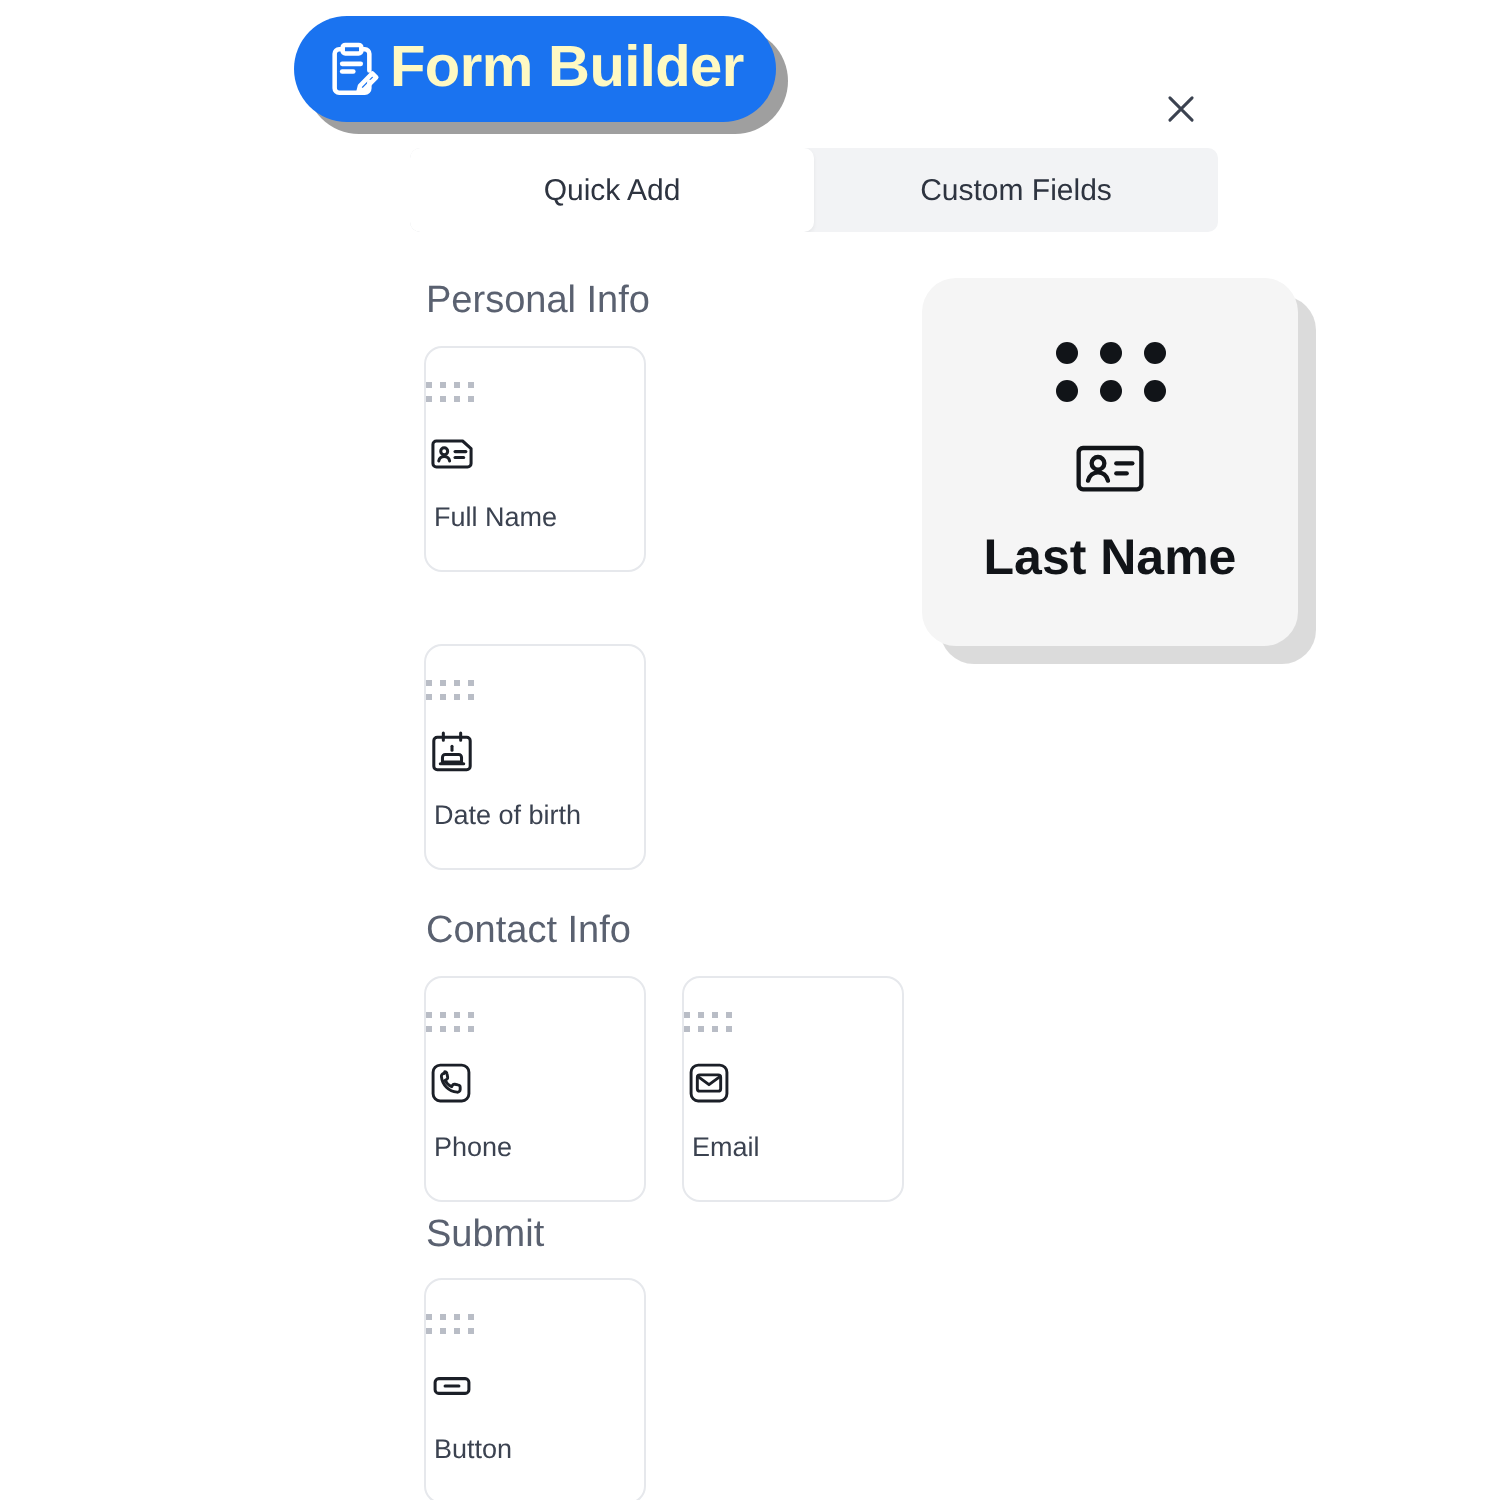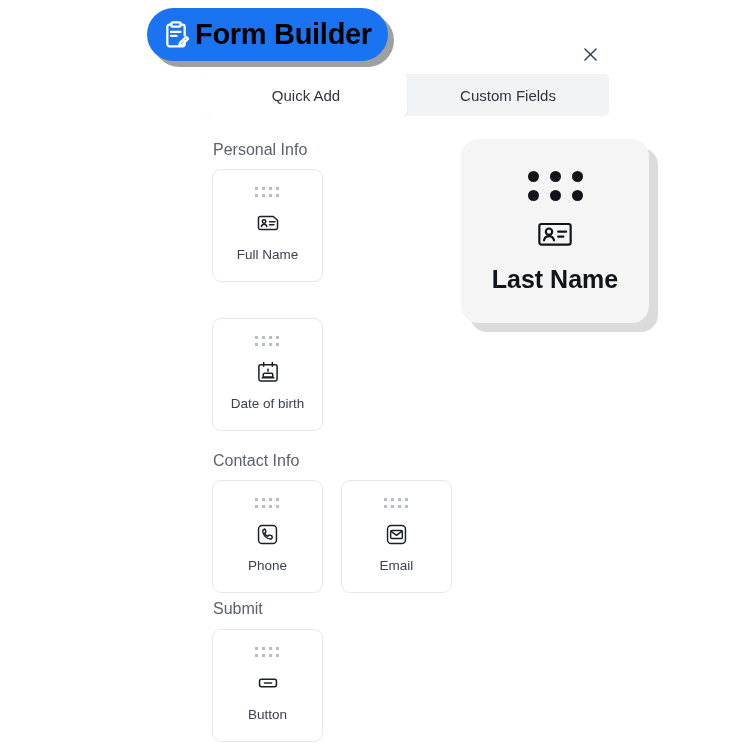--- a/index.html
+++ b/index.html
@@ -52,21 +52,21 @@
   }
   .title-badge .badge-icon {
     width: 34px;
     height: 34px;
     display: flex;
     align-items: center;
     justify-content: center;
     flex: 0 0 auto;
   }
   .title-badge .badge-text {
-    color: #000000;
+    color: #fef9c3;
     font-size: 29px;
     font-weight: bold;
     letter-spacing: -0.3px;
     white-space: nowrap;
     line-height: 1;
   }
 
   
   .close-btn {
     position: absolute;
@@ -115,21 +115,21 @@
   .content {
     position: absolute;
     left: 212px;
     top: 140px;
     width: 400px;
   }
 
   .section { margin-bottom: 6px; }
 
   .section-title {
-    font-size: 16px;
+    font-size: 19px;
     color: #5a6170;
     margin: 0 0 10px 1px;
     line-height: 1.2;
   }
 
   .card-grid {
     display: flex;
     flex-wrap: wrap;
     gap: 18px;
     width: 340px;
@@ -137,21 +137,21 @@
 
   
   .card {
     width: 111px;
     height: 113px;
     background: #ffffff;
     border: 1px solid #e6e8ec;
     border-radius: 9px;
     display: flex;
     flex-direction: column;
-    align-items: center;
+    align-items: flex-start;
     cursor: grab;
     position: relative;
   }
   .card .handle {
     margin-top: 17px;
     display: grid;
     grid-template-columns: repeat(4, 4px);
     grid-auto-rows: 4px;
     gap: 3px 3px;
   }

